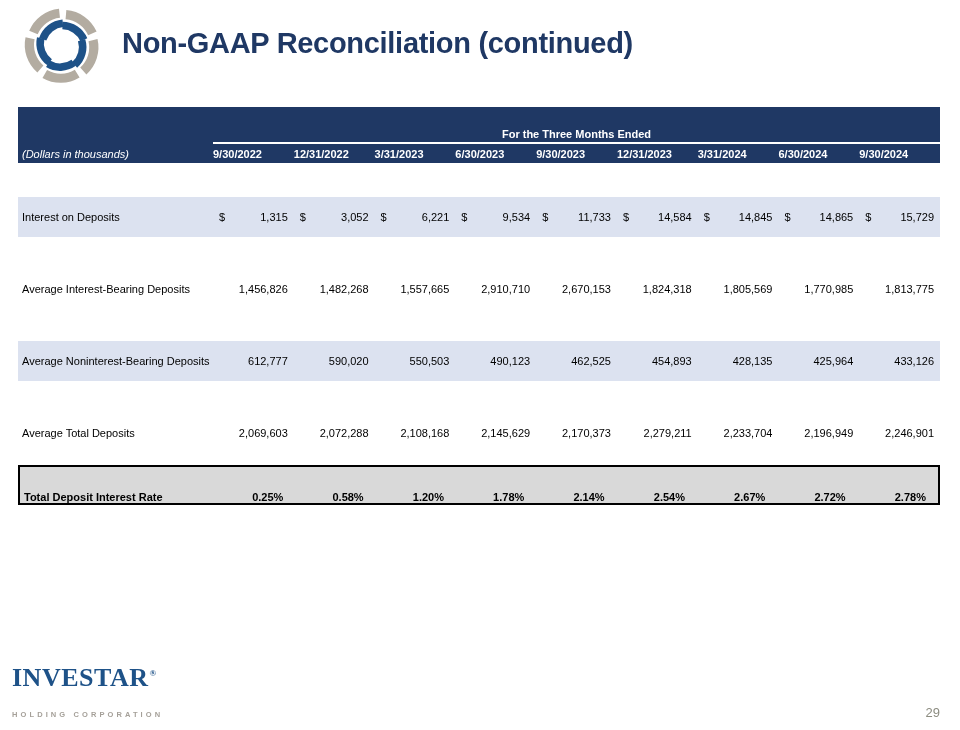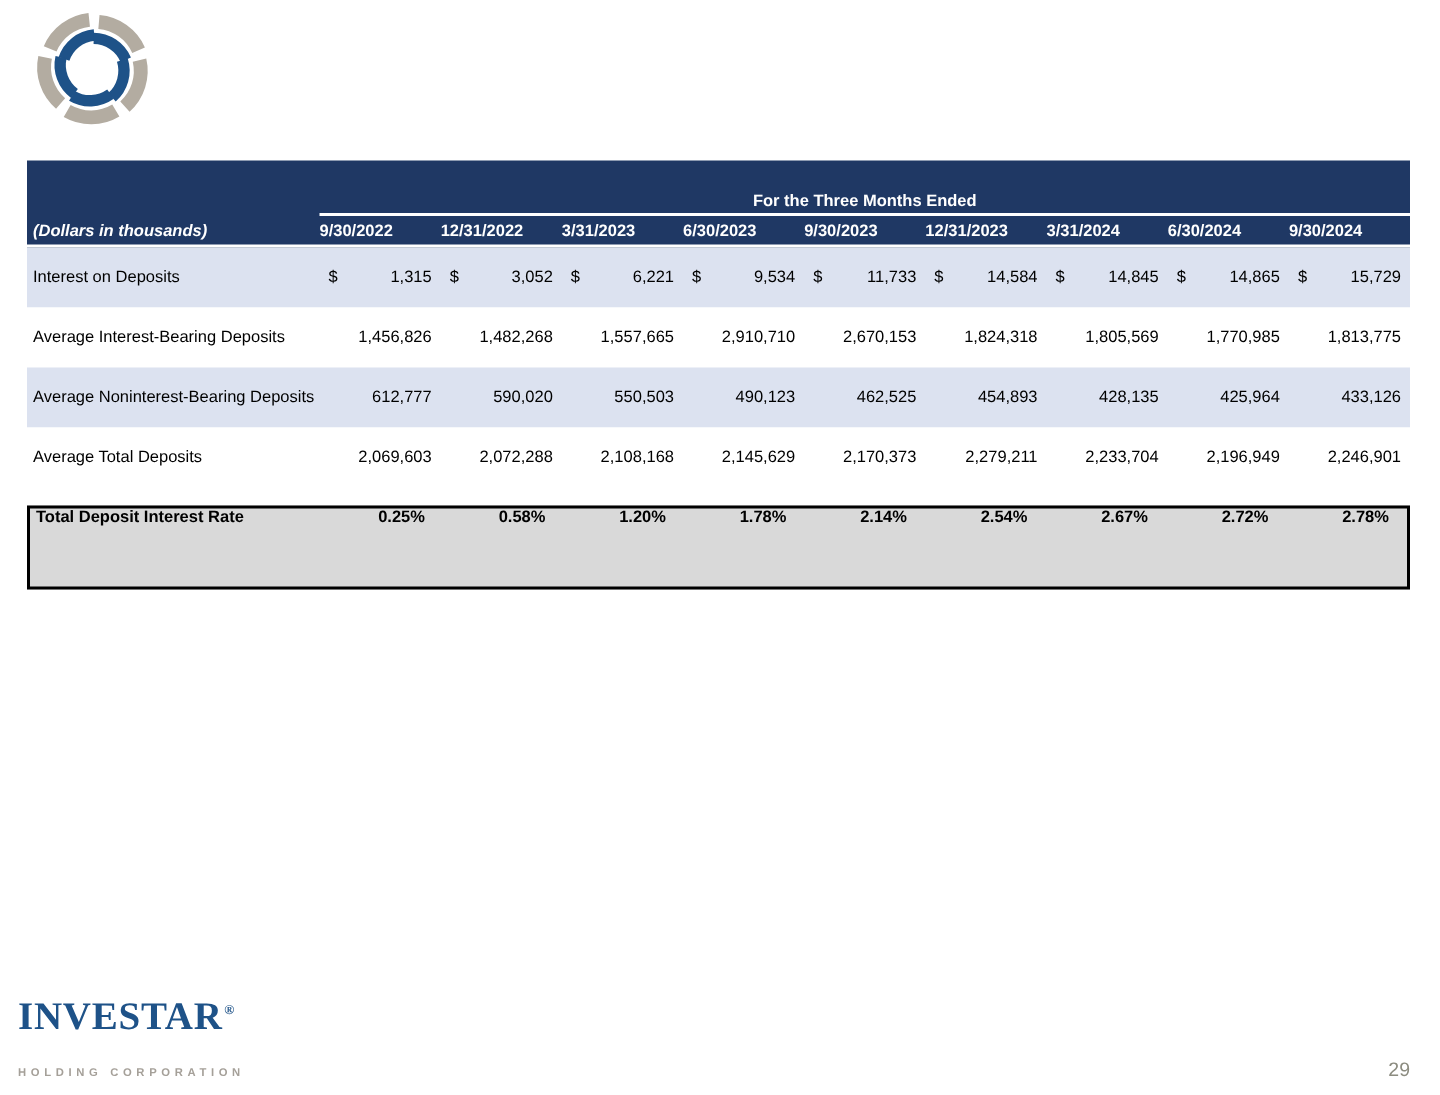--- a/index.html
+++ b/index.html
@@ -18,30 +18,30 @@
 
   
   .fin-table{position:absolute;left:18px;top:107px;width:922px;font-size:11px;color:#000;}
   .thead{position:relative;height:58px;background:var(--navy);color:#fff;
     border-bottom:2px solid #fff;}
   .group-wrap{position:absolute;left:195px;right:0;top:0;height:37px;
     display:flex;align-items:flex-end;justify-content:center;
     border-bottom:2px solid #fff;text-align:center;}
   .group-label{font-weight:bold;font-size:11px;padding-bottom:2px;}
   .dates-row{position:absolute;left:0;right:0;bottom:0;height:19px;display:flex;align-items:center;}
-  .corner{flex:0 0 195px;font-style:italic;font-weight:bold;padding-left:4px;}
+  .corner{flex:0 0 195px;font-style:italic;font-weight:normal;padding-left:4px;}
   .date-cell{flex:1 1 0;text-align:left;font-weight:bold;}
 
-  .row{display:flex;align-items:center;height:40px;background:#fff;}
+  .row{display:flex;align-items:center;height:40px;background:#fff;margin-top:32px;}
   .row.shaded{background:var(--shade);}
   .row-label{flex:0 0 195px;padding-left:4px;}
   .cell{flex:1 1 0;display:flex;justify-content:flex-end;align-items:center;padding:0 6px;}
   .cell.cur{justify-content:space-between;}
 
-  .total-row{display:flex;align-items:flex-start;height:56px;margin-top:12px;
+  .total-row{display:flex;align-items:flex-end;height:40px;margin-top:12px;
     background:var(--totalbg);border:2px solid #000;font-weight:bold;}
   .total-row .row-label{padding-left:4px;}
   .total-row .cell{padding-right:12px;}
 
   
   .investar-mark{position:absolute;left:12px;bottom:12px;line-height:1;}
   .wordline{font-family:"Liberation Serif","DejaVu Serif",serif;font-weight:bold;
     color:var(--logoblue);font-size:26px;letter-spacing:0.5px;}
   .reg{font-size:9px;vertical-align:super;margin-left:1px;}
   .tagline{margin-top:20px;font-size:7.5px;letter-spacing:3.1px;color:var(--taggray);
@@ -72,20 +72,21 @@
         <path d="M16,34 A38,38 0 0 1 47,11" stroke="#B3ACA1" stroke-width="11"></path>
         <path d="M27,42 A28,28 0 0 1 51,23" stroke="#1E5288" stroke-width="9"></path>
       </g>
       <g transform="rotate(288,50,50)">
         <path d="M16,34 A38,38 0 0 1 47,11" stroke="#B3ACA1" stroke-width="11"></path>
         <path d="M27,42 A28,28 0 0 1 51,23" stroke="#1E5288" stroke-width="9"></path>
       </g>
     </g>
   </svg>
 
+  <h1 class="title">Non-GAAP Reconciliation (continued)</h1>
 
   <div class="fin-table">
     <div class="thead">
       <div class="group-wrap">
         <span class="group-label">For the Three Months Ended</span>
       </div>
       <div class="dates-row">
         <div class="corner">(Dollars in thousands)</div>
 
       <div class="date-cell">9/30/2022</div>

